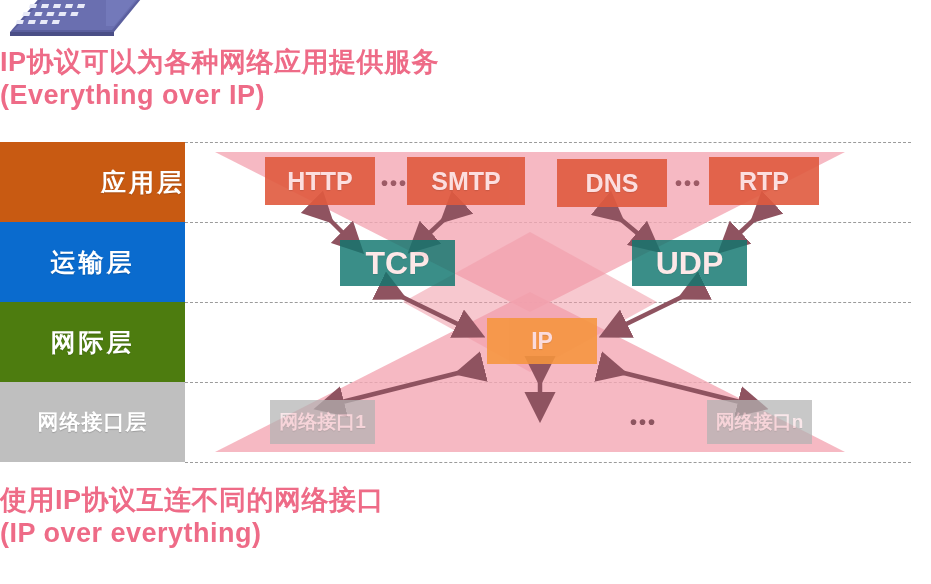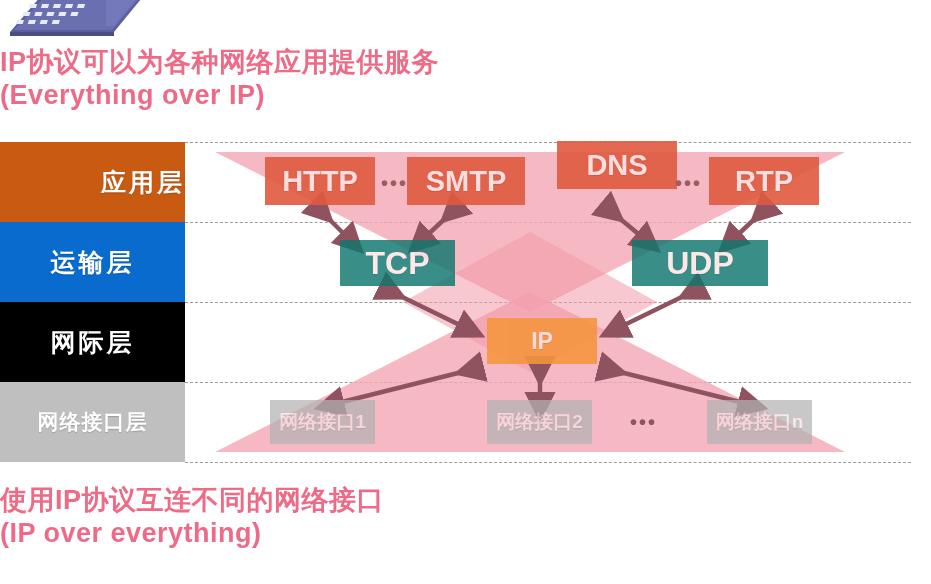--- a/index.html
+++ b/index.html
@@ -33,21 +33,21 @@
   .layerbar{
     position:absolute;left:0;width:185px;
     display:flex;align-items:center;justify-content:center;
     color:#ffffff;font-weight:bold;
     text-shadow:0 1px 1px rgba(0,0,0,.18);
   }
   .layerbar span{font-size:25px;letter-spacing:3px;}
   .layerbar.l4 span{font-size:21px;letter-spacing:1px;}
   #bar-app{top:142px;height:80px;background:#c85a12;justify-content:flex-end;}
   #bar-tra{top:222px;height:80px;background:#0a6bce;}
-  #bar-net{top:302px;height:80px;background:#000000;}
+  #bar-net{top:302px;height:80px;background:#4d7c0f;}
   #bar-lnk{top:382px;height:80px;background:#bfbfbf;}
 
   
   .gridline{
     position:absolute;left:185px;width:726px;height:0;
     border-top:1px dashed #8a8a8a;
     opacity:.85;
   }
 
   
@@ -68,29 +68,29 @@
     clip-path:polygon(50% 0,100% 50%,50% 100%,0 50%);
   }
 
   
   .pbox{
     position:absolute;
     display:flex;align-items:center;justify-content:center;
     font-weight:bold;color:#fde3e3;
     text-shadow:0 1px 1px rgba(0,0,0,.12);
   }
-  .app-box{height:48px;background:#e05a3f;opacity:.90;font-size:29px;}
+  .app-box{height:48px;background:#e05a3f;opacity:.90;font-size:25px;}
   #box-http{left:265px;top:157px;width:110px;}
   #box-smtp{left:407px;top:157px;width:118px;}
-  #box-dns {left:557px;top:141px;width:120px;}
+  #box-dns {left:557px;top:159px;width:110px;}
   #box-rtp {left:709px;top:157px;width:110px;}
 
   .tr-box{height:46px;background:#0f766e;opacity:.82;font-size:32px;text-align:right;}
   #box-tcp{left:340px;top:240px;width:115px;}
-  #box-udp{left:632px;top:240px;width:136px;}
+  #box-udp{left:632px;top:240px;width:115px;}
 
   #box-ip{
     left:487px;top:318px;width:110px;height:46px;
     background:#f6953d;opacity:.88;font-size:23px;
   }
 
   .lnk-box{
     height:44px;background:#b3b3b3;opacity:.72;
     font-size:19px;color:#f7dfe2;letter-spacing:0;
   }
@@ -201,21 +201,20 @@
   <div class="pbox app-box" id="box-dns">DNS</div>
   <div class="ellip" id="ell-app2">•••</div>
   <div class="pbox app-box" id="box-rtp">RTP</div>
 
   <div class="pbox tr-box" id="box-tcp">TCP</div>
   <div class="pbox tr-box" id="box-udp">UDP</div>
 
   <div class="pbox" id="box-ip">IP</div>
 
   <div class="pbox lnk-box" id="box-ni1">网络接口1</div>
-  <div class="pbox lnk-box" id="box-ni2">网络接口2</div>
   <div class="ellip" id="ell-lnk">•••</div>
   <div class="pbox lnk-box" id="box-nin">网络接口n</div>
 
   <div class="title-block title-bottom">
     <div class="t-line t-cn">使用IP协议互连不同的网络接口</div>
     <div class="t-line t-en">(IP over everything)</div>
   </div>
 
 </div>
 

